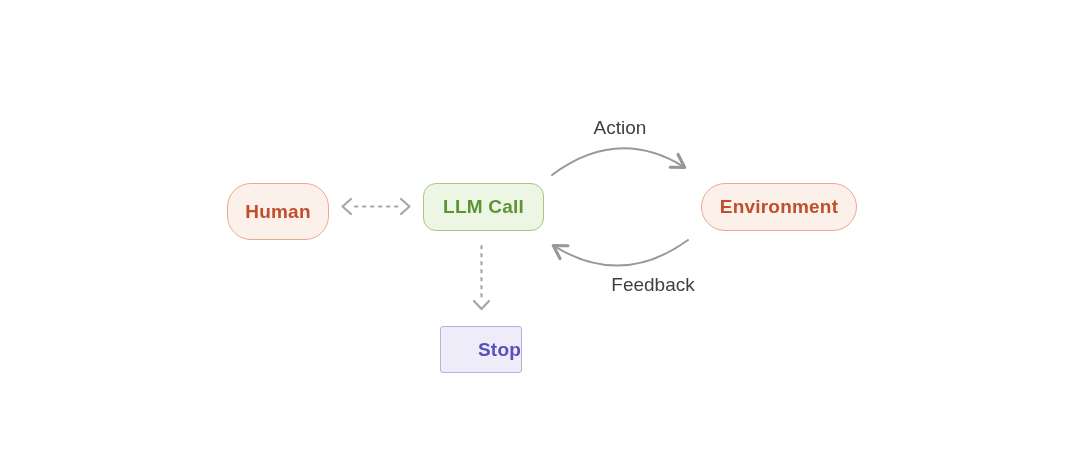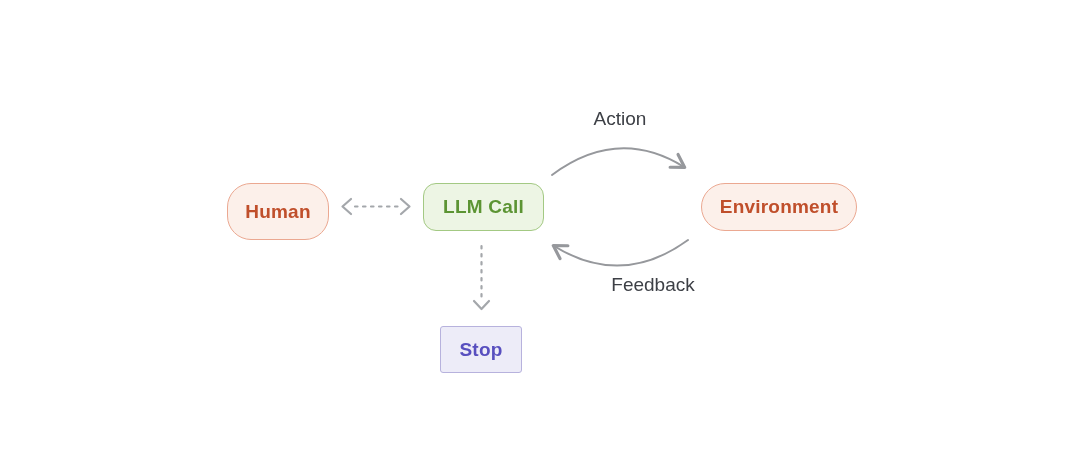--- a/index.html
+++ b/index.html
@@ -35,34 +35,35 @@
     background: #edf5e4;
     border: 1.5px solid #a3c983;
     border-radius: 13px;
     color: #5c9433;
   }
   .rect-purple {
     background: #edecf8;
     border: 1.5px solid #b7b2dd;
     border-radius: 3px;
     color: #584fbf;
+    justify-content: flex-end;
   }
   #node-human       { left: 227px; top: 183px; width: 102px; height: 57px; }
   #node-llm-call    { left: 423px; top: 183px; width: 121px; height: 48px; }
   #node-environment { left: 701px; top: 183px; width: 156px; height: 48px; }
   #node-stop        { left: 440px; top: 326px; width:  82px; height: 47px; }
   .edge-label {
     position: absolute;
     color: #3d4046;
     font-size: 19px;
     font-weight: 500;
     white-space: nowrap;
     transform: translateX(-50%);
   }
-  #label-action   { left: 620px; top: 108px; }
+  #label-action   { left: 620px; top: 117px; }
   #label-feedback { left: 620px; top: 274px; margin-left: 33px; }
   svg.edges {
     position: absolute;
     left: 0;
     top: 0;
     pointer-events: none;
   }
 </style>
 </head>
 <body>

